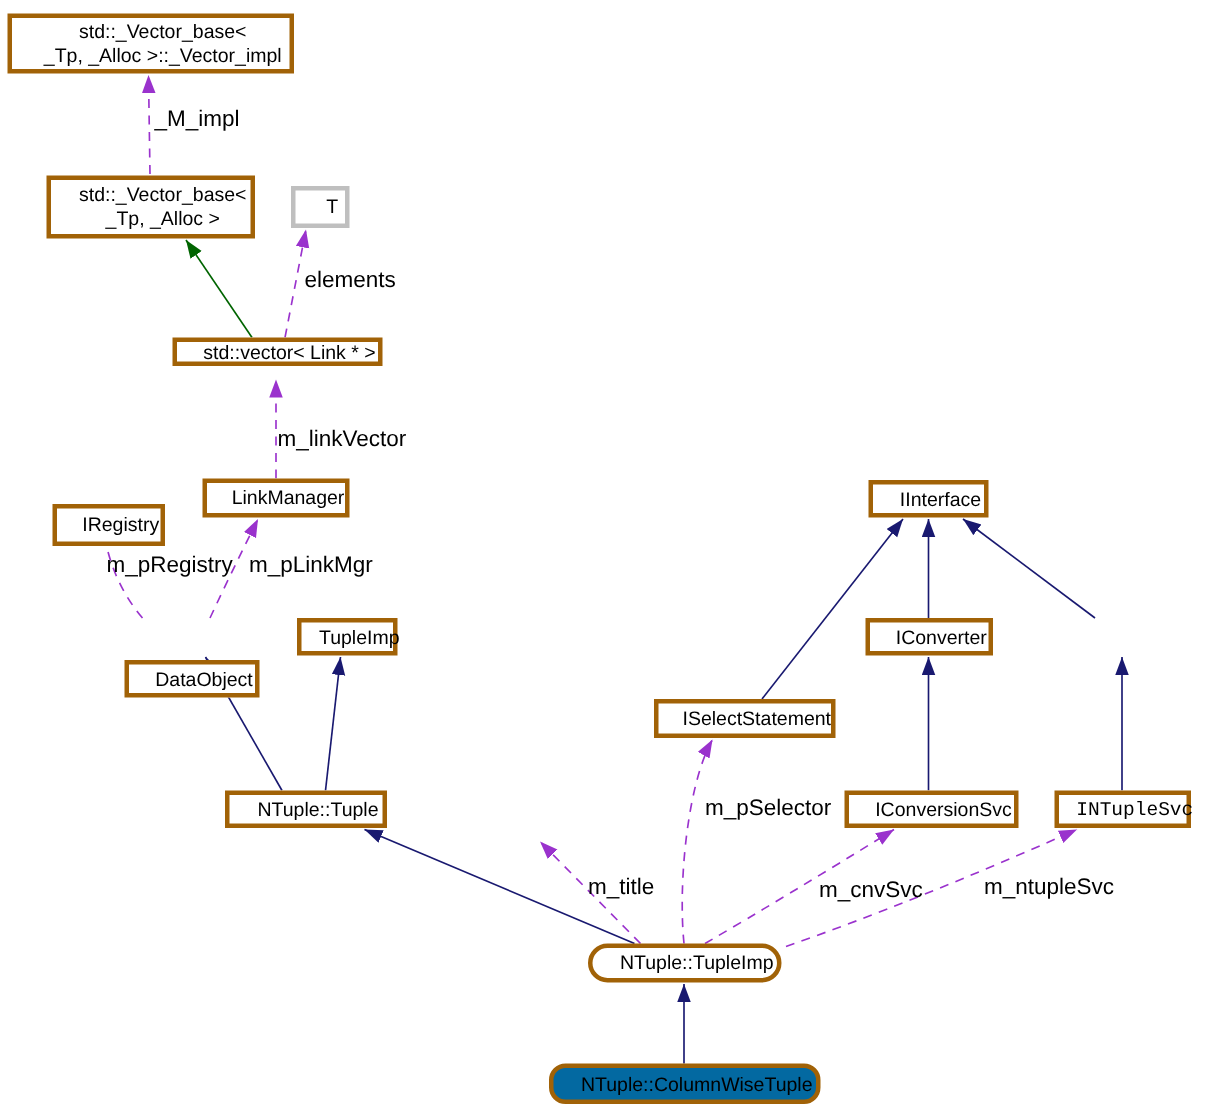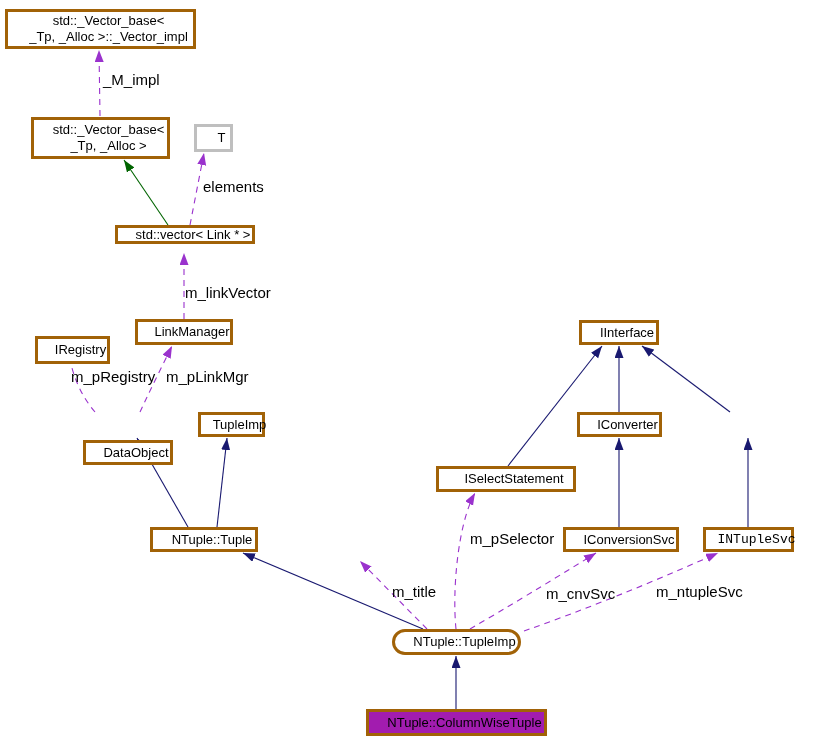--- a/index.html
+++ b/index.html
@@ -27,21 +27,21 @@
     display: flex;
     flex-direction: column;
     align-items: center;
     justify-content: center;
     text-align: center;
     white-space: nowrap;
     cursor: pointer;
     padding-left: 16px;
   }
   .node.undoc { border-color: #bfbfbf; cursor: default; }
-  .node.current { background: #a21caf; cursor: default; }
+  .node.current { background: #0369a1; cursor: default; border-radius: 11px; }
   .edge-label {
     position: absolute;
     font-size: 15px;
     line-height: 15px;
     color: #000000;
     white-space: nowrap;
   }
   .e-inh  { stroke: #191970; fill: none; stroke-width: 1.1; }
   .e-prot { stroke: #006400; fill: none; stroke-width: 1.1; }
   .e-use  { stroke: #9a32cd; fill: none; stroke-width: 1.1; stroke-dasharray: 6,5; }
@@ -128,21 +128,21 @@
 
   <div class="node" style="left:579px; top:320px; width:80px; height:25px;">
     <span>IInterface</span>
   </div>
 
   <div class="node" style="left:577px; top:412px; width:85px; height:25px;">
     <span>IConverter</span>
   </div>
 
 
-  <div class="node" style="left:436px; top:466px; width:140px; height:26px;">
+  <div class="node" style="left:436px; top:466px; width:121px; height:26px;">
     <span>ISelectStatement</span>
   </div>
 
   <div class="node" style="left:563px; top:527px; width:116px; height:25px;">
     <span>IConversionSvc</span>
   </div>
 
   <div class="node" style="left:703px; top:527px; width:91px; height:25px;font-family:Liberation Mono, monospace;">
     <span>INTupleSvc</span>
   </div>

